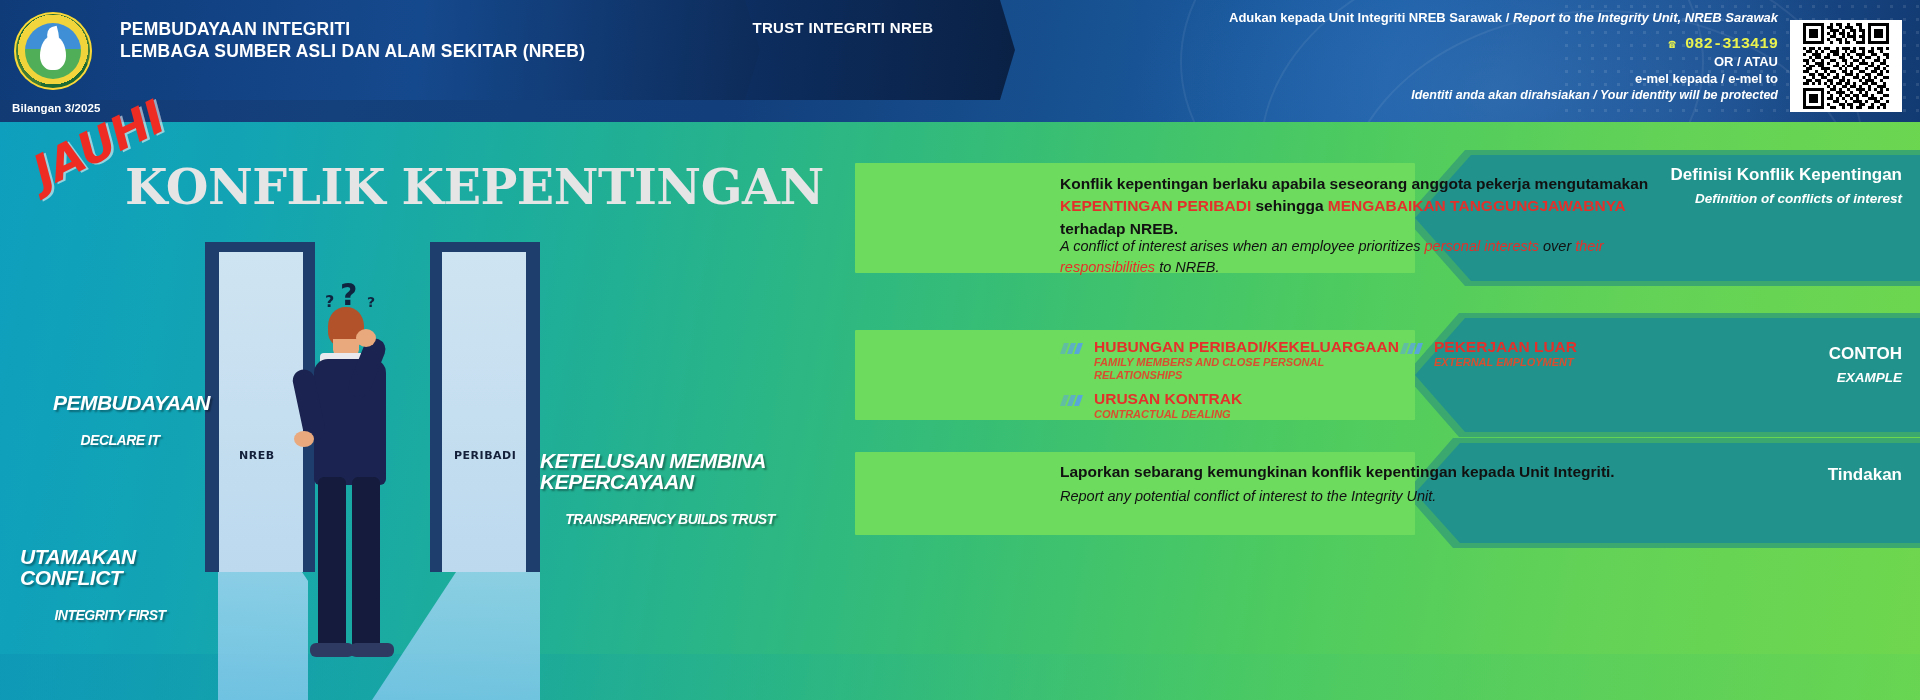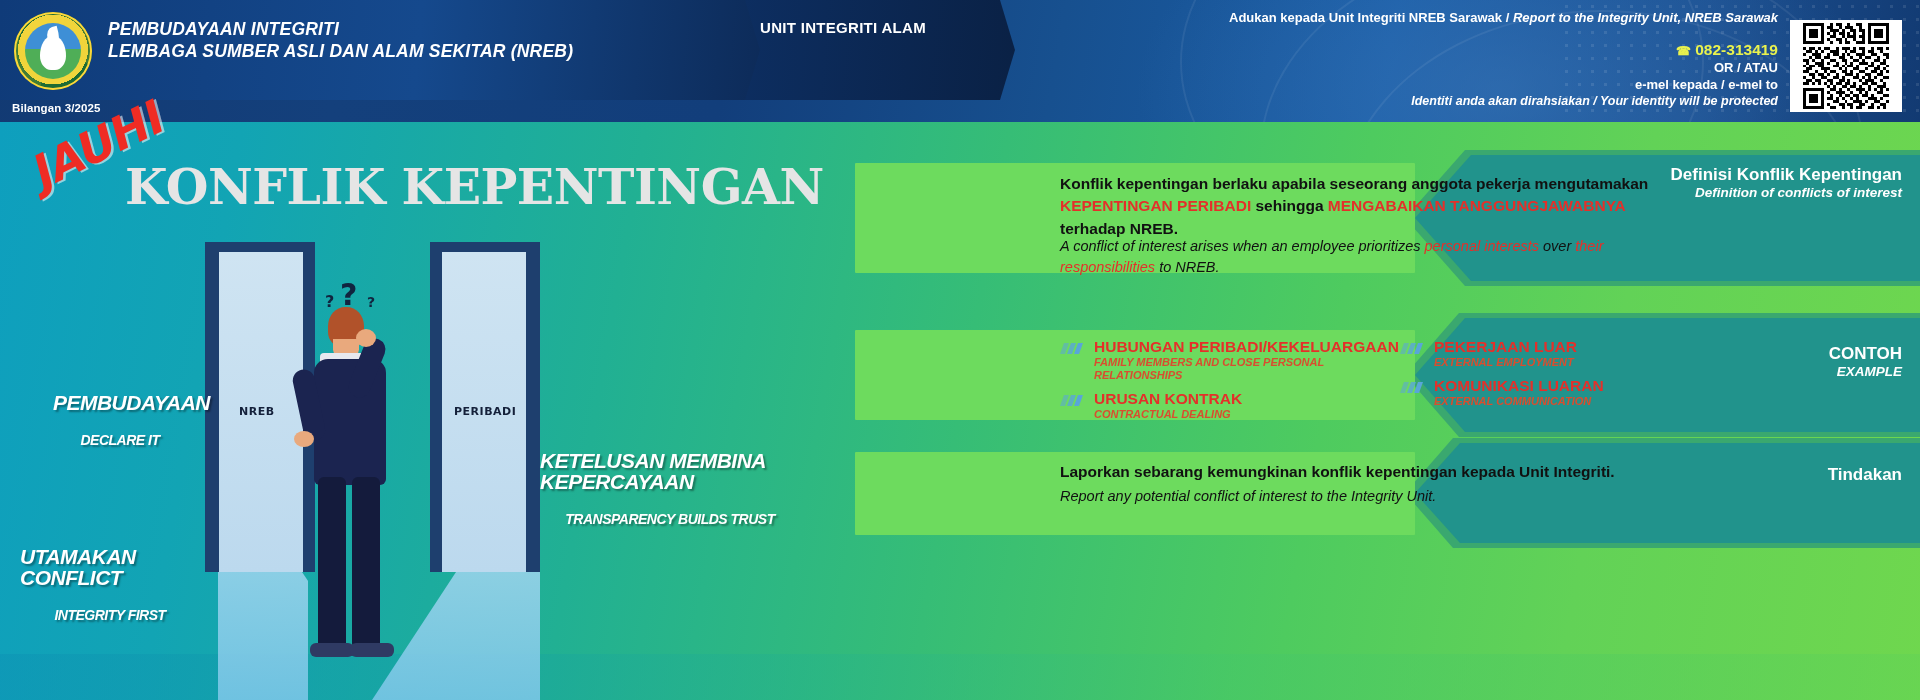--- a/index.html
+++ b/index.html
@@ -50,36 +50,36 @@
     background:linear-gradient(#3e8fd6 0 46%, #4fae57 46% 100%);
   }
   .logo .hand{
     position:absolute;left:26px;top:24px;width:26px;height:34px;
     background:#fff;border-radius:46% 46% 42% 42%/58% 58% 42% 42%;
   }
   .logo .leaf{
     position:absolute;left:33px;top:15px;width:12px;height:18px;background:#fff;
     border-radius:60% 0 60% 0;transform:rotate(-14deg);
   }
-  .hdr-title{position:absolute;left:108px;top:18px;color:#fff;line-height:1.26;font-style:italic;}
+  .hdr-title{position:absolute;left:120px;top:18px;color:#fff;line-height:1.26;}
   .hdr-title .l1{font-size:17.5px;font-weight:bold;letter-spacing:.2px;}
   .hdr-title .l2{font-size:17.5px;font-weight:bold;letter-spacing:.2px;}
   .hdr-center{
     position:absolute;left:693px;top:19px;width:300px;text-align:center;
     color:#fff;font-size:15px;font-weight:bold;letter-spacing:.3px;
   }
   .bilangan{
     position:absolute;left:12px;top:102px;color:#fff;font-size:11.5px;font-weight:bold;letter-spacing:.1px;
   }
   .hdr-right{
     position:absolute;right:142px;top:10px;width:640px;text-align:right;color:#fff;
   }
   .hdr-right .line1{font-size:13px;font-weight:bold;}
   .hdr-right .line1 i{font-weight:bold;font-style:italic;}
-  .hdr-right .phone{font-size:15.5px;font-weight:bold;color:#e9f24e;margin-top:16px;}
+  .hdr-right .phone{font-size:15.5px;font-weight:bold;color:#e9f24e;margin-top:10px;font-family:Liberation Mono, monospace;}
   .hdr-right .phone .ph-ico{font-size:12px;color:#e9f24e;}
   .hdr-right .ora{font-size:13px;font-weight:bold;margin-top:1px;}
   .hdr-right .emel{font-size:13px;font-weight:bold;margin-top:2px;}
   .hdr-right .addr{font-size:14px;font-weight:bold;color:#e9f24e;margin-top:2px;}
   .hdr-right .addr .mail-ico{font-size:12px;color:#cfe0ff;}
   .hdr-right .protect{font-size:12.5px;font-weight:bold;font-style:italic;margin-top:2px;}
   .qr{
     position:absolute;left:1790px;top:20px;width:112px;height:92px;background:#fff;
     padding:3px;box-sizing:border-box;
   }
@@ -118,21 +118,21 @@
     white-space:nowrap;
   }
 
   
   .illus{position:absolute;left:0;top:122px;width:840px;height:578px;}
   .door{position:absolute;}
   .door .frame{position:absolute;background:#1e3f6e;}
   .door .panel{position:absolute;background:linear-gradient(180deg,#cfe4f2,#bcd9ee);}
   .door .label{
     position:absolute;font-family:"DejaVu Sans",sans-serif;font-size:11px;font-weight:bold;
-    color:#14203a;letter-spacing:.5px;
+    color:#14203a;letter-spacing:.5px;margin-top:44px;
   }
   .light{position:absolute;background:linear-gradient(180deg,#9fd5ef,#7fc8ea);}
   .man{position:absolute;}
   .qmark{position:absolute;color:#11243f;font-weight:bold;font-family:"DejaVu Sans",sans-serif;}
 
   .il-txt{
     position:absolute;color:#fff;font-style:italic;font-weight:bold;
     font-family:"Liberation Sans",sans-serif;
     text-shadow:2px 2px 2px rgba(0,0,0,.35);
     letter-spacing:-.5px;line-height:1.0;
@@ -146,21 +146,21 @@
 
   
   .card{
     position:absolute;background:#6ddb5e;border-radius:1px;
   }
   .tab{
     position:absolute;background:#21938c;color:#fff;text-align:right;
     box-sizing:border-box;
   }
   .tab .ms{font-size:17px;font-weight:bold;line-height:1.18;}
-  .tab .en{font-size:13.5px;font-weight:bold;font-style:italic;line-height:1.2;margin-top:0;}
+  .tab .en{font-size:13.5px;font-weight:bold;font-style:italic;line-height:1.2;margin-top:6px;}
 
   #card-def{left:855px;top:163px;width:560px;height:110px;}
   #tab-def{left:1415px;top:155px;width:505px;height:126px;
     clip-path:polygon(56px 0, 505px 0, 505px 126px, 56px 126px, 0 63px);
     padding:10px 18px 0 0;}
   #tab-def-outline{left:1405px;top:150px;width:515px;height:136px;background:#3aa86f;
     clip-path:polygon(60px 0, 515px 0, 515px 136px, 60px 136px, 0 68px);}
 
   #card-ex{left:855px;top:330px;width:560px;height:90px;}
   #tab-ex{left:1415px;top:318px;width:505px;height:114px;
@@ -233,21 +233,21 @@
       <div class="inner"></div>
       <div class="hand"></div>
       <div class="leaf"></div>
     </div>
 
     <div class="hdr-title">
       <div class="l1">PEMBUDAYAAN INTEGRITI</div>
       <div class="l2">LEMBAGA SUMBER ASLI DAN ALAM SEKITAR (NREB)</div>
     </div>
 
-    <div class="hdr-center">UNIT INTEGRITI ALAM</div>
+    <div class="hdr-center">TRUST INTEGRITI NREB</div>
 
     <div class="hdr-right">
       <div class="line1">
         <span>Adukan kepada Unit Integriti NREB Sarawak  / </span><i>Report to the Integrity Unit, NREB Sarawak</i>
       </div>
       <div class="phone">
         <span class="ph-ico">☎</span>
         <span>082-313419</span>
       </div>
       <div class="ora">OR / ATAU</div>
@@ -408,29 +408,20 @@
     <div class="ex-col c2">
       <div class="ex-item">
         <span class="bars">
             <i></i>
             <i></i>
             <i></i>
           </span>
         <div class="ms">PEKERJAAN LUAR</div>
         <div class="en">EXTERNAL EMPLOYMENT</div>
       </div>
-      <div class="ex-item">
-        <span class="bars">
-            <i></i>
-            <i></i>
-            <i></i>
-          </span>
-        <div class="ms">KOMUNIKASI LUARAN</div>
-        <div class="en">EXTERNAL COMMUNICATION</div>
-      </div>
     </div>
   </div>
 
   <div class="tab" id="tab-act-outline"></div>
   <div class="card" id="card-act"></div>
   <div class="tab" id="tab-act">
     <div class="ms">Tindakan</div>
   </div>
   <div class="act-ms">Laporkan sebarang kemungkinan konflik kepentingan kepada Unit Integriti.</div>
   <div class="act-en">Report any potential conflict of interest to the Integrity Unit.</div>

